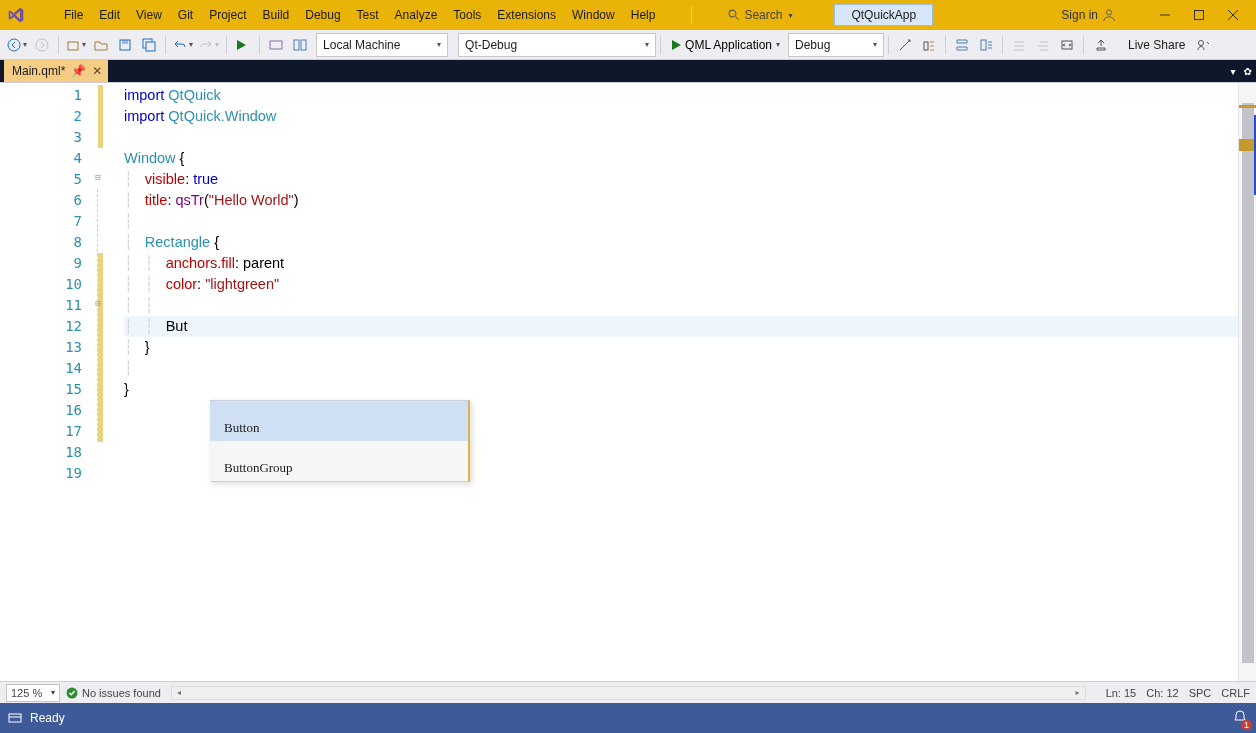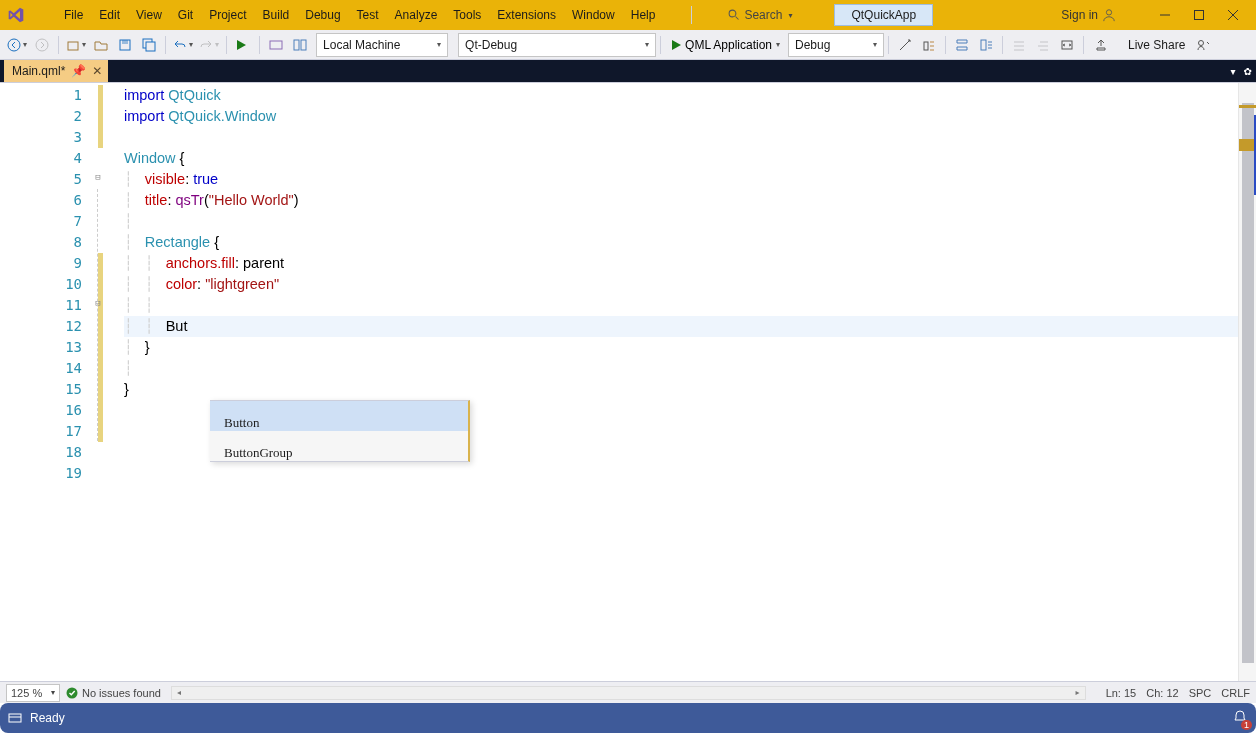--- a/index.html
+++ b/index.html
@@ -44,30 +44,30 @@
   .kw-bool   { color:#0000c8; }
   .kw-func   { color:#7f007f; }
   .kw-str    { color:#a31515; }
   .kw-plain  { color:#000; }
   .guide { color:#d0d0d0;}
   .scroll-v { position:absolute; right:0; top:0; width:18px; height:100%; background:#f5f5f5; border-left:1px solid #e6e6e6;}
   .scroll-thumb { position:absolute; left:3px; width:12px; background:#c2c3c9; border-radius:0;}
   .scroll-mark { position:absolute; left:0; width:18px; height:3px;}
   .overview-btn { position:absolute; right:0; width:18px; height:18px; display:flex; align-items:center; justify-content:center; background:#eeeef2; border:1px solid #ccc; font-size:10px;}
   .completion { position:absolute; background:#f6f6f6; border:1px solid #cccedb; border-right:2px solid #d9b34c; border-left:0; box-shadow:2px 2px 6px rgba(0,0,0,.15);}
-  .completion .item { height:30px; display:flex; align-items:center; padding:12px 14px 0 14px; font-family:"Segoe UI"; font-size:13px;text-align:right;}
+  .completion .item { height:40px; display:flex; align-items:center; padding:12px 14px 0 14px; font-family:"Segoe UI"; font-size:13px;text-align:right;}
   .completion .item.sel { background:#cfe0f5; }
   .info-bar { height:22px; background:#eeeef2; border-top:1px solid #cccedb; display:flex; align-items:center; font-size:11px; padding:0 6px; color:#444;}
   .info-bar .zoom { width:54px; height:18px; border:1px solid #c5c5c5; background:#fff; display:flex; align-items:center; justify-content:space-between; padding:0 4px; margin-right:6px;}
   .info-bar .issues { display:flex; align-items:center; }
   .info-bar .issues svg { margin-right:4px;}
   .info-bar .stat { margin-left:10px;}
   .hscroll { flex:1; height:14px; background:#efefef; border:1px solid #ddd; margin:0 10px; position:relative;}
   .hscroll .hbtn { position:absolute; width:14px; height:12px; top:0; display:flex; align-items:center; justify-content:center; font-size:8px; color:#777;}
-  .status-bar { height:30px; background:#3e5a99; display:flex; align-items:center; color:#fff; font-size:12px; padding:0 8px;border-radius:8px;}
+  .status-bar { height:30px; background:#3e5a99; display:flex; align-items:center; color:#fff; font-size:12px; padding:0 8px;}
   .status-bar .sb-left { display:flex; align-items:center;}
   .status-bar .sb-left svg { margin-right:8px;}
   .status-bar .sb-right { flex:1; display:flex; justify-content:flex-end; align-items:center;}
   .status-bar .repo { display:flex; align-items:center; padding:0 8px; height:30px;margin-top:48px;}
   .status-bar .repo .caret { font-size:8px; margin-left:6px;}
   .status-bar .bell { margin-left:8px; position:relative;}
   .status-bar .bell .badge { position:absolute; bottom:-2px; right:-4px; background:#c74038; color:#fff; font-size:9px; padding:0 3px; border-radius:6px;}
 </style>
 </head>
 <body>

